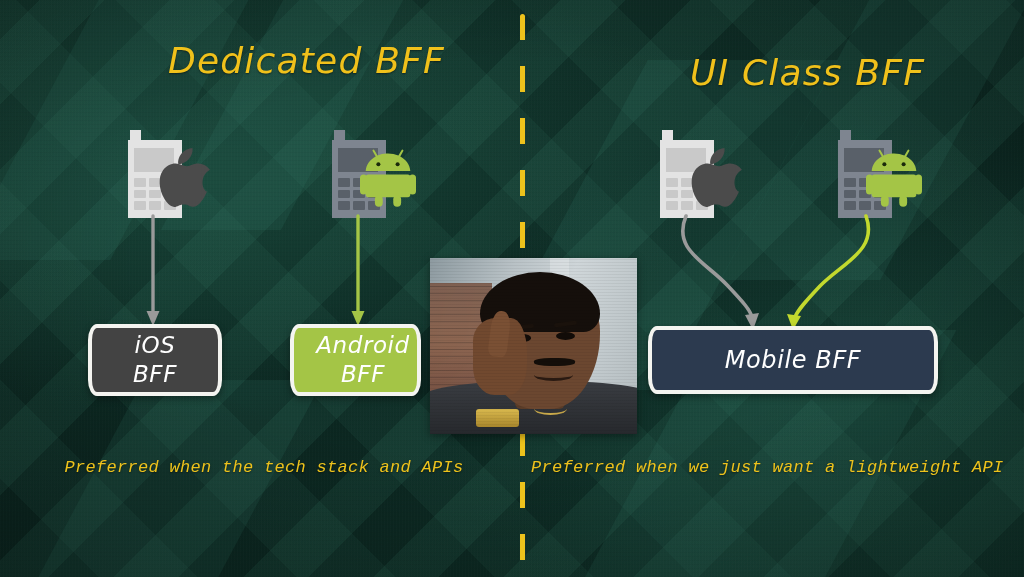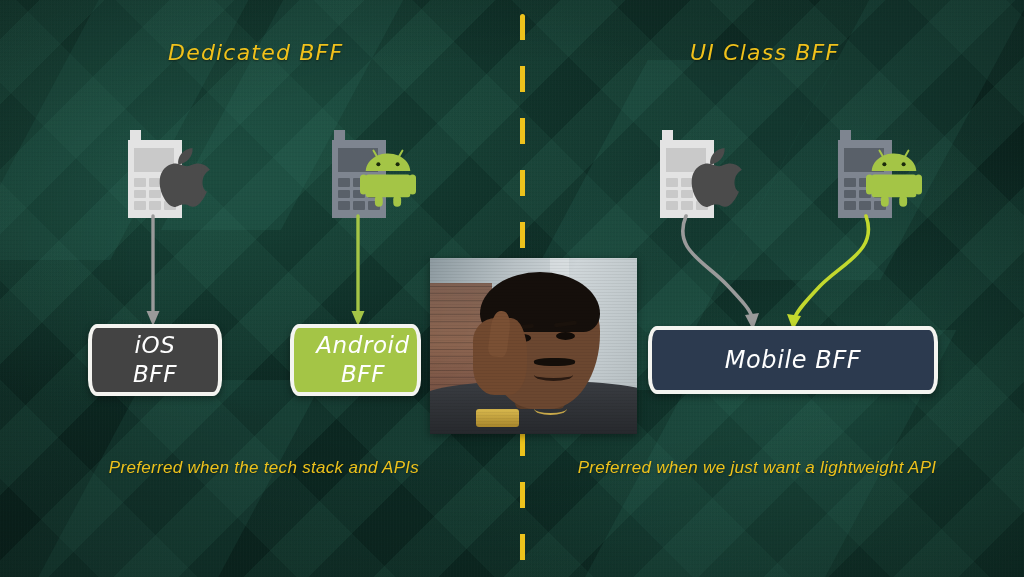--- a/index.html
+++ b/index.html
@@ -47,29 +47,29 @@
       repeating-linear-gradient(0deg, rgba(0,0,0,.035) 0 1px, transparent 1px 4px);
   }
   .bg-vig {
     background:radial-gradient(ellipse 90% 85% at 50% 45%, transparent 40%, rgba(0,0,0,.35) 100%);
   }
   
   .heading {
     position:absolute;
     color:#f0c11b;
     font-family:"DejaVu Sans", sans-serif;
-    font-size:22px;
+    font-size:36px;
     font-style:italic;
     font-weight:400;
     letter-spacing:1.2px;
     white-space:nowrap;
     text-shadow:0 1px 2px rgba(0,0,0,.45);
   }
   #heading-left  { left:168px; top:40px; }
-  #heading-right { left:690px; top:40px; }
+  #heading-right { left:690px; top:52px; }
   
   #divider {
     position:absolute;
     left:520px; top:14px;
     width:5px; height:550px;
     background:repeating-linear-gradient(
       to bottom,
       #edc21c 0px, #edc21c 26px,
       transparent 26px, transparent 52px);
     border-radius:3px;
@@ -225,21 +225,21 @@
     border-radius:0 0 60% 60%;
   }
   #meme .m-grain {
     position:absolute; inset:0;
     background-image:repeating-linear-gradient(0deg, rgba(0,0,0,.05) 0 1px, transparent 1px 3px);
   }
   
   .caption {
     position:absolute;
     color:#edc21c;
-    font-family:Liberation Sans, sans-serif;
+    font-family:Liberation Mono, monospace;
     font-style:italic;
     font-size:17px;
     line-height:1.85;
     letter-spacing:.3px;
     text-align:center;
     text-shadow:0 1px 2px rgba(0,0,0,.4);
   }
   #caption-left  { left:54px;  top:452px; width:420px; }
   #caption-right { left:531px; top:452px; width:452px; }
   .cap-line { display:block; white-space:nowrap; }

